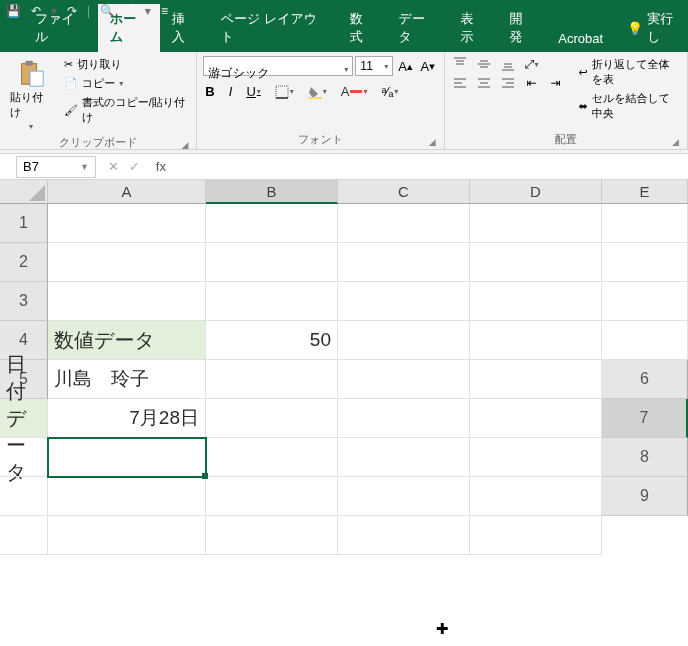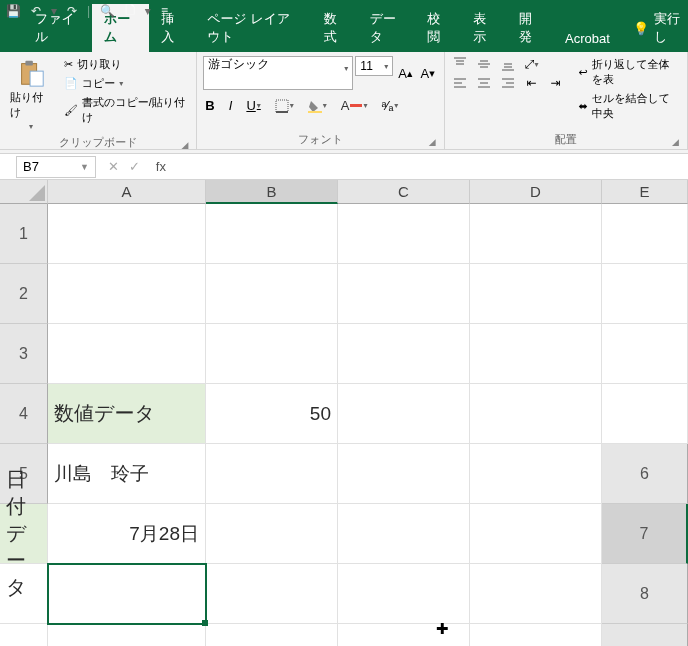--- a/index.html
+++ b/index.html
@@ -25,21 +25,21 @@
 
 .big-btn { display: flex; flex-direction: column; align-items: center; gap: 2px; padding: 2px 4px; cursor: pointer; }
 .big-btn svg { width: 30px; height: 30px; }
 .big-btn .lbl { font-size: 11px; }
 
 .stack { display: flex; flex-direction: column; gap: 2px; }
 .row-btn { display: flex; align-items: center; gap: 4px; font-size: 11px; cursor: pointer; padding: 1px 2px; }
 
 
 .font-top { display: flex; gap: 2px; }
-.font-name { width: 150px; height: 20px; border: 1px solid #ababab; background: #fff; font-size: 12px; padding: 16px 4px; display: flex; align-items: flex-end; justify-content: space-between; }
+.font-name { width: 150px; height: 20px; border: 1px solid #ababab; background: #fff; font-size: 12px; padding: 8px 4px; display: flex; align-items: flex-start; justify-content: space-between; }
 .font-size { width: 38px; height: 20px; border: 1px solid #ababab; background: #fff; font-size: 12px; padding: 0 4px; display: flex; align-items: center; justify-content: space-between; }
 .aa { font-size: 13px; display: flex; align-items: center; padding: 0 3px; }
 .font-bot { display: flex; gap: 10px; align-items: center; margin-top: 4px; }
 .fbtn { font-size: 13px; cursor: pointer; padding: 0 2px; display: flex; align-items: center; gap: 1px; }
 .drop { font-size: 8px; color: #666; }
 
 
 .align-rows { display: flex; flex-direction: column; gap: 3px; }
 .align-row { display: flex; gap: 6px; }
 .ab { width: 18px; height: 16px; cursor: pointer; display: flex; align-items: center; justify-content: center; }
@@ -53,21 +53,21 @@
 .formula-input { flex: 1; height: 22px; border: none; font-size: 13px; padding: 0 6px; }
 
 
 .grid { display: grid; grid-template-columns: 48px 158px 132px 132px 132px 86px; }
 .corner { background: #e6e6e6; border-right: 1px solid #ccc; border-bottom: 1px solid #aaa; height: 24px; position: relative; }
 .corner::after { content: ""; position: absolute; right: 2px; bottom: 2px; border: 8px solid transparent; border-right-color: #b7b7b7; border-bottom-color: #b7b7b7; }
 .colh { background: #e6e6e6; border-right: 1px solid #ccc; border-bottom: 1px solid #aaa; height: 24px; display: flex; align-items: center; justify-content: center; font-size: 15px; color: #444; }
 .colh.sel { background: #d2d2d2; border-bottom: 2px solid #0c6b3f; }
 .rowh { background: #e6e6e6; border-right: 1px solid #aaa; border-bottom: 1px solid #ccc; display: flex; align-items: center; justify-content: center; font-size: 16px; color: #555; }
 .rowh.sel { background: #d2d2d2; border-right: 2px solid #0c6b3f; }
-.cell { border-right: 1px solid #e1e1e1; border-bottom: 1px solid #e1e1e1; height: 60px; display: flex; align-items: center; padding: 0 6px; font-size: 19px; color: #2b2b2b; }
+.cell { border-right: 1px solid #e1e1e1; border-bottom: 1px solid #e1e1e1; height: 39px; display: flex; align-items: center; padding: 0 6px; font-size: 19px; color: #2b2b2b; }
 .cell.right { justify-content: flex-end; }
 .cell.hdr { background: #e2efda; font-size: 20px; }
 .cell.selected { outline: 2px solid #0c6b3f; outline-offset: -1px; position: relative; }
 .cell.selected::after { content: ""; position: absolute; right: -3px; bottom: -3px; width: 6px; height: 6px; background: #0c6b3f; }
 .overflow { position: relative; overflow: visible; }
 .overflow .txt { position: absolute; left: 6px; white-space: nowrap; }
 
 .cursor { position: fixed; left: 436px; top: 620px; font-size: 15px; pointer-events: none; }
 </style>
 </head>
@@ -85,21 +85,20 @@
   <span>≡</span>
 </div>
 
 <div class="tabs">
   <div class="tab">ファイル</div>
   <div class="tab active">ホーム</div>
   <div class="tab">挿入</div>
   <div class="tab">ページ レイアウト</div>
   <div class="tab">数式</div>
   <div class="tab">データ</div>
-  <div class="tab">校閲</div>
   <div class="tab">表示</div>
   <div class="tab">開発</div>
   <div class="tab">Acrobat</div>
   <div class="tell">
     <span>💡</span>
     <span>実行し</span>
   </div>
 </div>
 
 <div class="ribbon">

